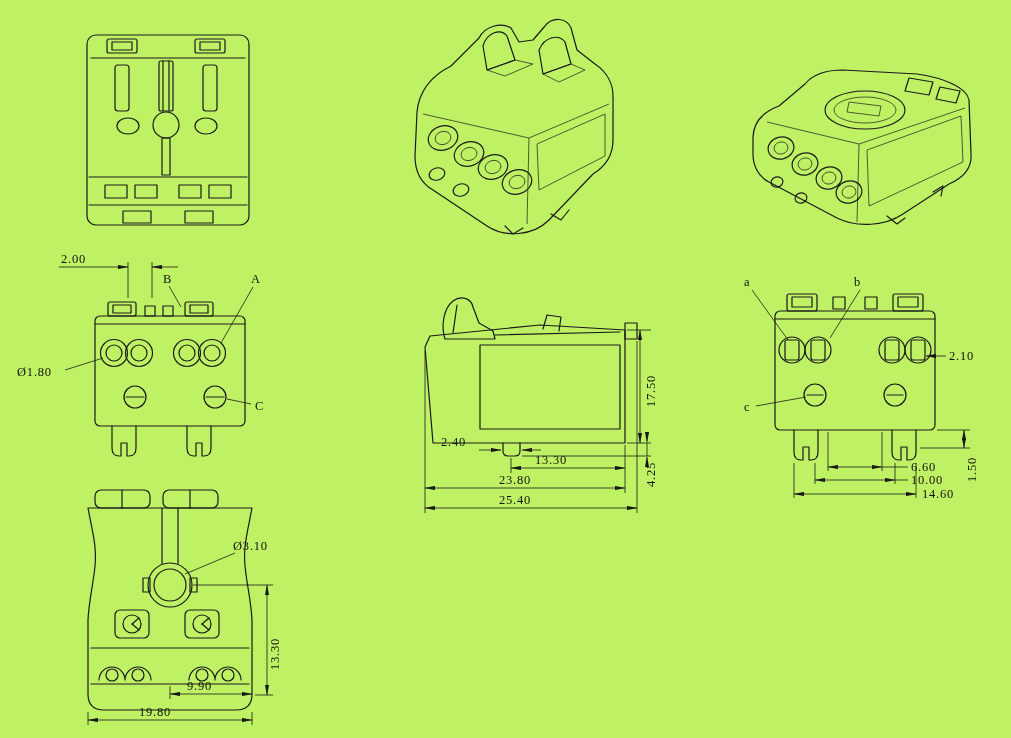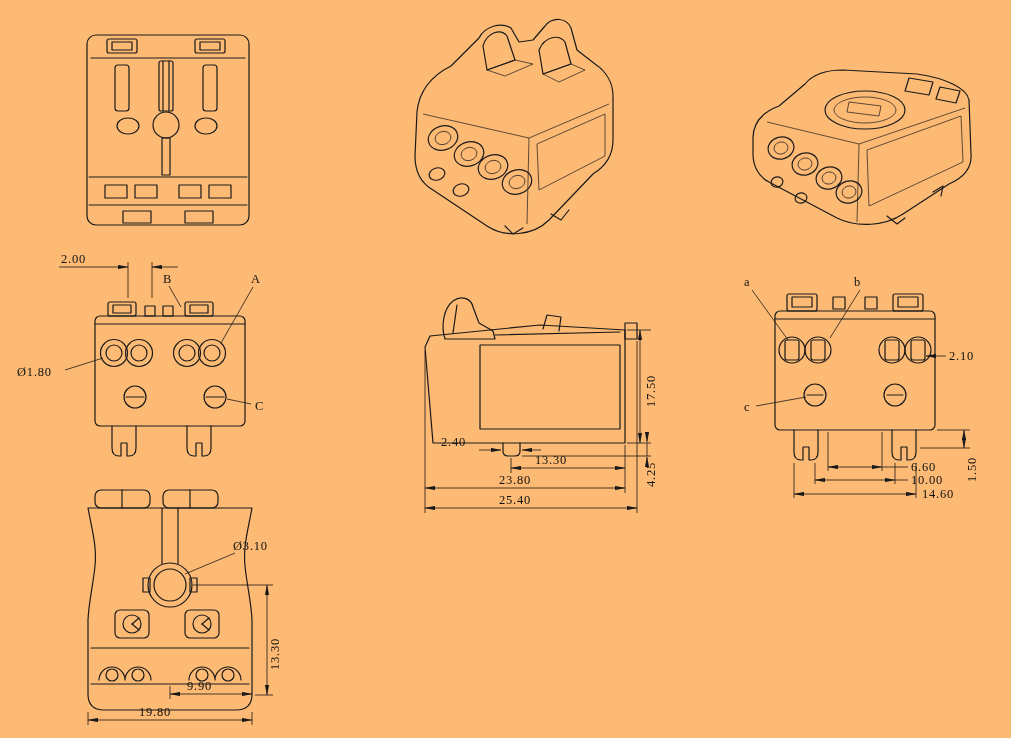--- a/index.html
+++ b/index.html
@@ -1,16 +1,16 @@
 <!DOCTYPE html>
 <html><head>
 <meta charset="utf-8">
 <style>
   html,body{margin:0;padding:0;background:#fff;}
-  .sheet{position:relative;width:1011px;height:738px;background:#fdba74;overflow:hidden;
+  .sheet{position:relative;width:1011px;height:738px;background:#bef264;overflow:hidden;
          font-family:"Liberation Serif","DejaVu Serif",serif;}
   .view{position:absolute;}
   .ln{fill:none;stroke:#1a1a1a;stroke-width:1.2;stroke-linejoin:round;stroke-linecap:round;}
   .tn{fill:none;stroke:#1a1a1a;stroke-width:0.7;stroke-linejoin:round;}
   .dim{fill:none;stroke:#1a1a1a;stroke-width:0.8;}
   text{fill:#111;font-size:12.5px;letter-spacing:0.8px;}
 </style>
 </head>
 <body>
 

